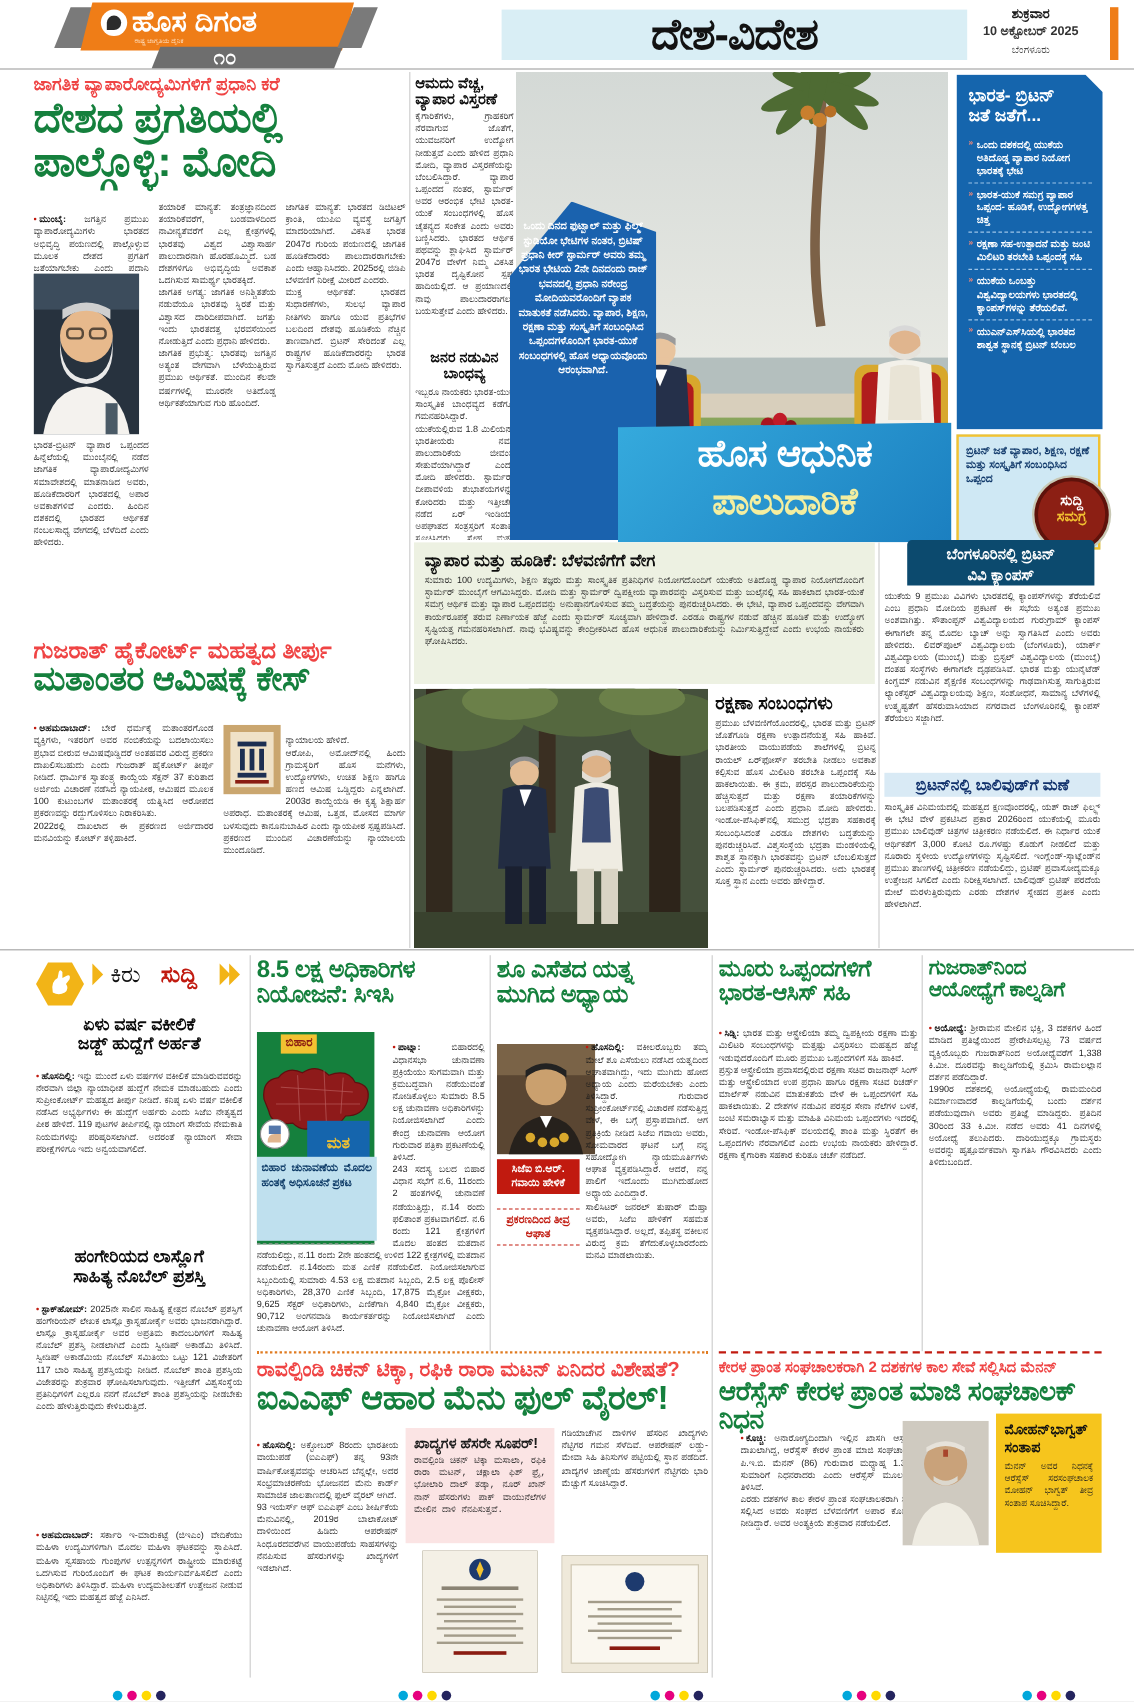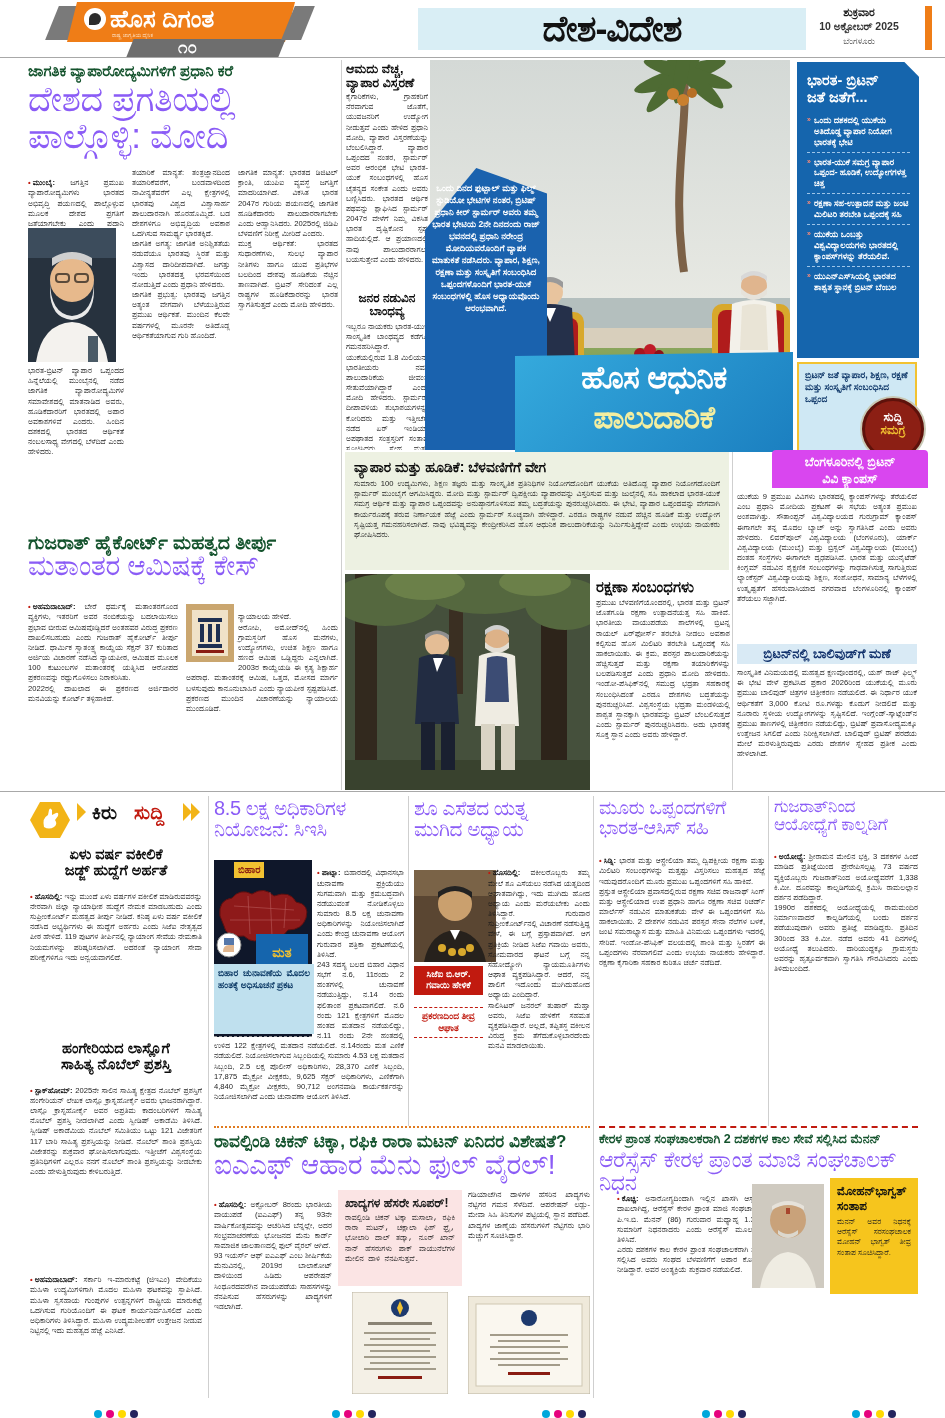--- a/index.html
+++ b/index.html
@@ -3,22 +3,22 @@
 <meta charset="utf-8">
 <style>
   html,body{margin:0;padding:0;background:#e9e9e9;}
   .page{position:relative;width:945px;height:1418px;background:#ffffff;margin:0 auto;
         font-family:"Liberation Sans","DejaVu Sans",sans-serif;overflow:hidden;}
   .abs{position:absolute;}
   .clip{overflow:hidden;}
   .bt{font-size:7.6px;line-height:1.34;text-align:justify;color:#1d1d1d;white-space:pre-line;overflow:hidden;}
   .dl{font-weight:bold;color:#111;}
   .rd{color:#c11a0f;font-weight:bold;margin-right:2px;}
-  .kick{font-weight:bold;color:#14532d;}
-  .hl{font-weight:normal;color:#8b5cf6;line-height:1.06;letter-spacing:-0.4px;}
+  .kick{font-weight:bold;color:#ef4444;}
+  .hl{font-weight:bold;color:#15803d;line-height:1.06;letter-spacing:-0.4px;}
   .sep-v{width:1px;background:#cfcfcf;}
   .sep-h{height:1px;background:#a8a8a8;}
   .bhead{font-weight:bold;text-align:center;color:#0b0b0b;line-height:1.12;}
   .dotline{border-top:2px dotted #e07b20;}
   .ybox{background:#f6c51d;}
   .pinkbox{background:#fbe4e4;}
   .sb-item{display:flex;gap:3px;font-size:8.4px;line-height:1.3;color:#ffffff;font-weight:bold;text-align:left;
            padding:4px 0;border-bottom:1px dashed #9cc4e8;}
   .sb-item:last-child{border-bottom:none;}
   .sb-mark{color:#ff8a75;font-size:7px;line-height:1.5;}
@@ -241,21 +241,21 @@
     <path d="M142 84 Q152 80 162 84 L164 128 L140 128 Z" fill="#3c4c74"></path>
     <rect x="136" y="150" width="14" height="46" fill="#d9d4c4"></rect>
       <rect x="156" y="150" width="14" height="46" fill="#d9d4c4"></rect>
   </svg>
 
   <div class="abs" style="left:596px;top:578px;width:134px;font-size:15px;font-weight:bold;color:#0b0b0b;">ರಕ್ಷಣಾ ಸಂಬಂಧಗಳು</div>
   <div class="abs bt clip" style="left:596px;top:598px;width:134px;height:190px;">ಪ್ರಮುಖ ಬೆಳವಣಿಗೆಯೊಂದರಲ್ಲಿ, ಭಾರತ ಮತ್ತು ಬ್ರಿಟನ್ ಜೊತೆಗೂಡಿ ರಕ್ಷಣಾ ಉತ್ಪಾದನೆಯತ್ತ ಸಹಿ ಹಾಕಿವೆ. ಭಾರತೀಯ ವಾಯುಪಡೆಯ ಶಾಲೆಗಳಲ್ಲಿ ಬ್ರಿಟನ್ನ ರಾಯಲ್ ಏರ್‌ಫೋರ್ಸ್ ತರಬೇತಿ ನೀಡಲು ಅವಕಾಶ ಕಲ್ಪಿಸುವ ಹೊಸ ಮಿಲಿಟರಿ ತರಬೇತಿ ಒಪ್ಪಂದಕ್ಕೆ ಸಹಿ ಹಾಕಲಾಯಿತು. ಈ ಕ್ರಮ, ಪರಸ್ಪರ ಪಾಲುದಾರಿಕೆಯನ್ನು ಹೆಚ್ಚಿಸುತ್ತದೆ ಮತ್ತು ರಕ್ಷಣಾ ತಯಾರಿಕೆಗಳನ್ನು ಬಲಪಡಿಸುತ್ತದೆ ಎಂದು ಪ್ರಧಾನಿ ಮೋದಿ ಹೇಳಿದರು. ಇಂಡೋ-ಪೆಸಿಫಿಕ್‌ನಲ್ಲಿ ಸಮುದ್ರ ಭದ್ರತಾ ಸಹಕಾರಕ್ಕೆ ಸಂಬಂಧಿಸಿದಂತೆ ಎರಡೂ ದೇಶಗಳು ಬದ್ಧತೆಯನ್ನು ಪುನರುಚ್ಚರಿಸಿವೆ. ವಿಶ್ವಸಂಸ್ಥೆಯ ಭದ್ರತಾ ಮಂಡಳಿಯಲ್ಲಿ ಶಾಶ್ವತ ಸ್ಥಾನಕ್ಕಾಗಿ ಭಾರತವನ್ನು ಬ್ರಿಟನ್ ಬೆಂಬಲಿಸುತ್ತದೆ ಎಂದು ಸ್ಟಾರ್ಮರ್ ಪುನರುಚ್ಚರಿಸಿದರು. ಅದು ಭಾರತಕ್ಕೆ ಸೂಕ್ತ ಸ್ಥಾನ ಎಂದು ಅವರು ಹೇಳಿದ್ದಾರೆ.</div>
 
   <div class="abs sep-v" style="left:732px;top:452px;height:338px;"></div>
 
-  <div class="abs" style="left:772px;top:450px;width:156px;height:38px;background:#d946ef;border-radius:4px 4px 0 0;text-align:center;">
+  <div class="abs" style="left:756px;top:450px;width:156px;height:38px;background:#0c4a6e;border-radius:4px 4px 0 0;text-align:center;">
     <div style="font-size:12.5px;font-weight:bold;color:#ffffff;line-height:1.35;margin-top:4px;">
       <span>ಬೆಂಗಳೂರಿನಲ್ಲಿ ಬ್ರಿಟನ್</span><br><span>ವಿವಿ ಕ್ಯಾಂಪಸ್</span>
     </div>
   </div>
   <div class="abs bt clip" style="left:737px;top:492px;width:180px;height:148px;">ಯುಕೆಯ 9 ಪ್ರಮುಖ ವಿವಿಗಳು ಭಾರತದಲ್ಲಿ ಕ್ಯಾಂಪಸ್‌ಗಳನ್ನು ತೆರೆಯಲಿವೆ ಎಂಬ ಪ್ರಧಾನಿ ಮೋದಿಯ ಪ್ರಕಟಣೆ ಈ ಸಭೆಯ ಅತ್ಯಂತ ಪ್ರಮುಖ ಅಂಶವಾಗಿತ್ತು. ಸೌತಾಂಪ್ಟನ್ ವಿಶ್ವವಿದ್ಯಾಲಯದ ಗುರುಗ್ರಾಮ್ ಕ್ಯಾಂಪಸ್ ಈಗಾಗಲೇ ತನ್ನ ಮೊದಲ ಬ್ಯಾಚ್ ಅನ್ನು ಸ್ವಾಗತಿಸಿದೆ ಎಂದು ಅವರು ಹೇಳಿದರು. ಲಿವರ್‌ಪೂಲ್ ವಿಶ್ವವಿದ್ಯಾಲಯ (ಬೆಂಗಳೂರು), ಯಾರ್ಕ್ ವಿಶ್ವವಿದ್ಯಾಲಯ (ಮುಂಬೈ) ಮತ್ತು ಬ್ರಿಸ್ಟಲ್ ವಿಶ್ವವಿದ್ಯಾಲಯ (ಮುಂಬೈ) ದಂತಹ ಸಂಸ್ಥೆಗಳು ಈಗಾಗಲೇ ದೃಢಪಡಿಸಿವೆ. ಭಾರತ ಮತ್ತು ಯುನೈಟೆಡ್ ಕಿಂಗ್ಡಮ್ ನಡುವಿನ ಶೈಕ್ಷಣಿಕ ಸಂಬಂಧಗಳನ್ನು ಗಾಢವಾಗಿಸುತ್ತ ಸಾಗುತ್ತಿರುವ ಲ್ಯಾಂಕೆಸ್ಟರ್ ವಿಶ್ವವಿದ್ಯಾಲಯವು ಶಿಕ್ಷಣ, ಸಂಶೋಧನೆ, ಸಾಮಾನ್ಯ ಬೆಳೆಗಳಲ್ಲಿ ಉತ್ಕೃಷ್ಟತೆಗೆ ಹೆಸರುವಾಸಿಯಾದ ನಗರವಾದ ಬೆಂಗಳೂರಿನಲ್ಲಿ ಕ್ಯಾಂಪಸ್ ತೆರೆಯಲು ಸಜ್ಜಾಗಿದೆ.</div>
   <div class="abs" style="left:737px;top:644px;width:180px;height:20px;background:#d9eaf5;text-align:center;">
     <span style="font-size:13px;font-weight:bold;color:#10306b;line-height:20px;">ಬ್ರಿಟನ್‌ನಲ್ಲಿ ಬಾಲಿವುಡ್‌ಗೆ ಮಣೆ</span>
   </div>
   <div class="abs bt clip" style="left:737px;top:668px;width:180px;height:120px;">ಸಾಂಸ್ಕೃತಿಕ ವಿನಿಮಯದಲ್ಲಿ ಮಹತ್ವದ ಕ್ಷಣವೊಂದರಲ್ಲಿ, ಯಶ್ ರಾಜ್ ಫಿಲ್ಮ್ಸ್ ಈ ಭೇಟಿ ವೇಳೆ ಪ್ರಕಟಿಸಿದ ಪ್ರಕಾರ 2026ರಿಂದ ಯುಕೆಯಲ್ಲಿ ಮೂರು ಪ್ರಮುಖ ಬಾಲಿವುಡ್ ಚಿತ್ರಗಳ ಚಿತ್ರೀಕರಣ ನಡೆಯಲಿದೆ. ಈ ನಿರ್ಧಾರ ಯುಕೆ ಆರ್ಥಿಕತೆಗೆ 3,000 ಕೋಟಿ ರೂ.ಗಳಷ್ಟು ಕೊಡುಗೆ ನೀಡಲಿದೆ ಮತ್ತು ನೂರಾರು ಸ್ಥಳೀಯ ಉದ್ಯೋಗಗಳನ್ನು ಸೃಷ್ಟಿಸಲಿದೆ. ಇಂಗ್ಲೆಂಡ್-ಸ್ಕಾಟ್ಲೆಂಡ್‌ನ ಪ್ರಮುಖ ತಾಣಗಳಲ್ಲಿ ಚಿತ್ರೀಕರಣ ನಡೆಯಲಿದ್ದು, ಬ್ರಿಟಿಷ್ ಪ್ರವಾಸೋದ್ಯಮಕ್ಕೂ ಉತ್ತೇಜನ ಸಿಗಲಿದೆ ಎಂದು ನಿರೀಕ್ಷಿಸಲಾಗಿದೆ. ಬಾಲಿವುಡ್ ಬ್ರಿಟಿಷ್ ಪರದೆಯ ಮೇಲೆ ಮರಳುತ್ತಿರುವುದು ಎರಡು ದೇಶಗಳ ಸ್ನೇಹದ ಪ್ರತೀಕ ಎಂದು ಹೇಳಲಾಗಿದೆ.</div>
 
@@ -264,21 +264,21 @@
   <div class="abs sep-v" style="left:408px;top:796px;height:330px;"></div>
   <div class="abs sep-v" style="left:593px;top:796px;height:602px;"></div>
   <div class="abs sep-v" style="left:768px;top:796px;height:330px;"></div>
 
   <div class="abs" style="left:30px;top:800px;width:175px;height:42px;">
     <svg width="40" height="40" viewBox="0 0 40 40" style="position:absolute;left:0;top:0;">
       <polygon points="10,2 30,2 40,20 30,38 10,38 0,20" fill="#f2b417"></polygon>
       <path d="M14 27 Q12 18 18 15 L19 10 Q20 7 22 10 L22 15 L26 13 Q29 12 28 16 L25 20 Q28 24 24 27 Q19 30 14 27 Z" fill="#ffffff"></path>
     </svg>
     <span class="chev" style="position:absolute;left:46px;top:3px;"></span>
-    <span style="position:absolute;left:62px;top:2px;font-size:19px;font-weight:bold;color:#111;">ಕಿರು</span>
+    <span style="position:absolute;left:62px;top:2px;font-size:19px;font-weight:normal;color:#111;">ಕಿರು</span>
     <span style="position:absolute;left:104px;top:2px;font-size:19px;font-weight:bold;color:#c11a0f;">ಸುದ್ದಿ</span>
     <span class="chev" style="position:absolute;left:152px;top:3px;"></span>
     <span class="chev" style="position:absolute;left:160px;top:3px;"></span>
   </div>
 
   <div class="abs" style="left:30px;top:846px;width:172px;">
     <div class="bhead" style="font-size:14.5px;">
       <span>ಏಳು ವರ್ಷ ವಕೀಲಿಕೆ</span><br><span>ಜಡ್ಜ್ ಹುದ್ದೆಗೆ ಅರ್ಹತೆ</span>
     </div>
     <div class="bt clip" style="height:150px;margin-top:3px;">
@@ -296,21 +296,21 @@
   <div class="abs" style="left:30px;top:1262px;width:172px;">
     <div class="bt clip" style="height:110px;margin-top:3px;">
       <span class="rd">•</span><span class="dl">ಅಹಮದಾಬಾದ್:</span> <span>ಸರ್ಕಾರಿ ಇ-ಮಾರುಕಟ್ಟೆ (ಜಿಇಎಂ) ವೇದಿಕೆಯು ಮಹಿಳಾ ಉದ್ಯಮಿಗಳಿಗಾಗಿ ಮೊದಲ ಮಹಿಳಾ ಘಟಕವನ್ನು ಸ್ಥಾಪಿಸಿದೆ. ಮಹಿಳಾ ಸ್ವಸಹಾಯ ಗುಂಪುಗಳ ಉತ್ಪನ್ನಗಳಿಗೆ ರಾಷ್ಟ್ರೀಯ ಮಾರುಕಟ್ಟೆ ಒದಗಿಸುವ ಗುರಿಯೊಂದಿಗೆ ಈ ಘಟಕ ಕಾರ್ಯನಿರ್ವಹಿಸಲಿದೆ ಎಂದು ಅಧಿಕಾರಿಗಳು ತಿಳಿಸಿದ್ದಾರೆ. ಮಹಿಳಾ ಉದ್ಯಮಶೀಲತೆಗೆ ಉತ್ತೇಜನ ನೀಡುವ ನಿಟ್ಟಿನಲ್ಲಿ ಇದು ಮಹತ್ವದ ಹೆಜ್ಜೆ ಎನಿಸಿದೆ.</span>
     </div>
   </div>
 
   <div class="abs hl" style="left:214px;top:798px;width:190px;font-size:20px;">
     <span>8.5 ಲಕ್ಷ ಅಧಿಕಾರಿಗಳ</span><br><span>ನಿಯೋಜನೆ: ಸಿಇಸಿ</span>
   </div>
   <div class="abs bt clip" style="left:214px;top:848px;width:190px;height:274px;">
-    <div style="float:left;width:98px;height:176px;margin:2px 5px 2px 0;position:relative;background:#0f172a;border-bottom:1px dashed #999;">
+    <div style="float:left;width:98px;height:176px;margin:2px 15px 2px 0;position:relative;background:#15803d;border-bottom:1px dashed #999;">
       <span style="position:absolute;left:20px;top:2px;background:#f2c231;color:#8a1c12;font-weight:bold;font-size:10px;padding:1px 4px;">ಬಿಹಾರ</span>
       <svg width="98" height="90" viewBox="0 0 98 90" style="position:absolute;left:0;top:16px;">
         <path d="M6 40 Q4 24 18 22 Q26 12 38 18 Q50 10 60 20 Q76 14 82 26 Q96 28 92 42 Q88 54 74 54 Q66 66 52 60 Q40 70 30 60 Q12 62 10 50 Z" fill="#8e1a1a" stroke="#5e0f0f" stroke-width="1"></path>
         <g stroke="#b85a5a" stroke-width="0.6">
             <path d="M20 30 L80 34"></path>
             <path d="M16 44 L86 44"></path>
             <path d="M34 20 L36 58"></path>
             <path d="M56 16 L58 60"></path>
             <path d="M72 22 L70 52"></path>
           </g>

